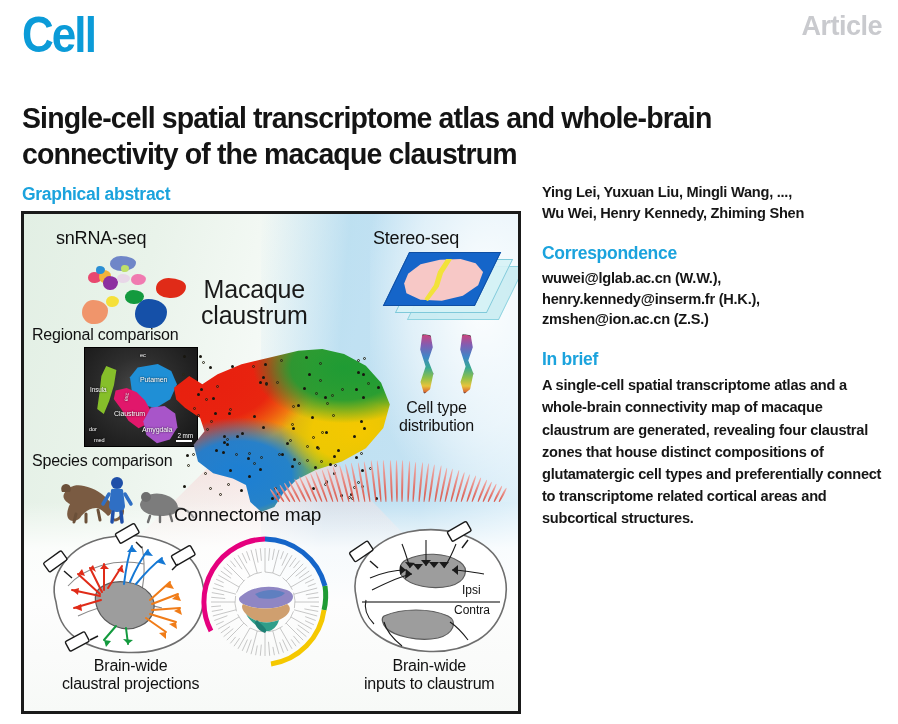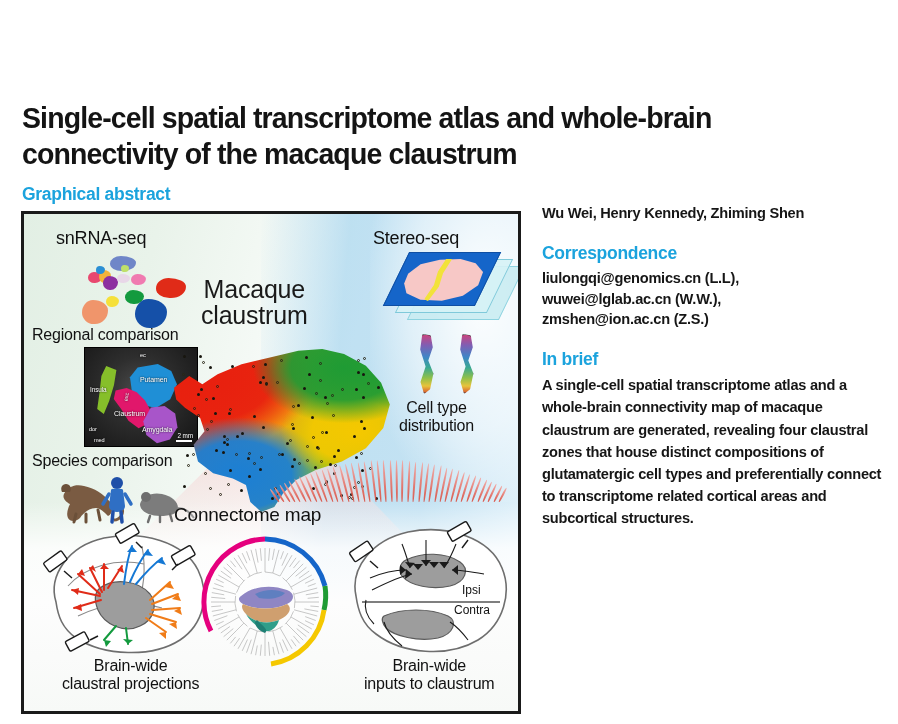--- a/index.html
+++ b/index.html
@@ -209,20 +209,24 @@
   }
   .rc-block { margin-bottom: 19px; }
   #inbrief .rc-body { line-height: 1.52; }
   .corr-line { display: block; }
 </style>
 </head>
 <body>
 
 <div id="page">
 
+  <div id="masthead">
+    <div id="cell-logo">Cell</div>
+    <div id="article-kicker">Article</div>
+  </div>
 
   <h1 id="paper-title">Single-cell spatial transcriptome atlas and whole-brain connectivity of the macaque claustrum</h1>
 
   <div id="ga-head" class="sec-head">Graphical abstract</div>
 
   <div id="ga-box">
 
     <div id="ga-bg-green"></div>
     <div id="ga-bg-blue"></div>
     <div id="ga-bg-white-rt"></div>
@@ -718,30 +722,30 @@
     <div class="ga-label" id="lbl-connect">Connectome map</div>
     <div class="ga-label" id="lbl-celltype"><span>Cell type</span><br><span>distribution</span></div>
     <div class="ga-label" id="lbl-proj"><span>Brain-wide</span><br><span>claustral projections</span></div>
     <div class="ga-label" id="lbl-inputs"><span>Brain-wide</span><br><span>inputs to claustrum</span></div>
   </div>
 
   <div id="rightcol">
 
     <div class="rc-block">
       <p class="rc-body">
-        <br>
+        <span>Ying Lei, Yuxuan Liu, Mingli Wang, ...,</span><br>
         <span>Wu Wei, Henry Kennedy, Zhiming Shen</span>
       </p>
     </div>
 
     <div class="rc-block">
       <div class="rc-head">Correspondence</div>
       <p class="rc-body" id="corr-lines">
-          <span class="corr-line">liulongqi@genomics.cn (L.L),</span>
           <span class="corr-line">wuwei@lglab.ac.cn (W.W.),</span>
+          <span class="corr-line">henry.kennedy@inserm.fr (H.K.),</span>
           <span class="corr-line">zmshen@ion.ac.cn (Z.S.)</span>
         </p>
     </div>
 
     <div class="rc-block" id="inbrief">
       <div class="rc-head">In brief</div>
       <p class="rc-body">A single-cell spatial transcriptome atlas and a whole-brain connectivity map of macaque claustrum are generated, revealing four claustral zones that house distinct compositions of glutamatergic cell types and preferentially connect to transcriptome related cortical areas and subcortical structures.</p>
     </div>
 
   </div>

